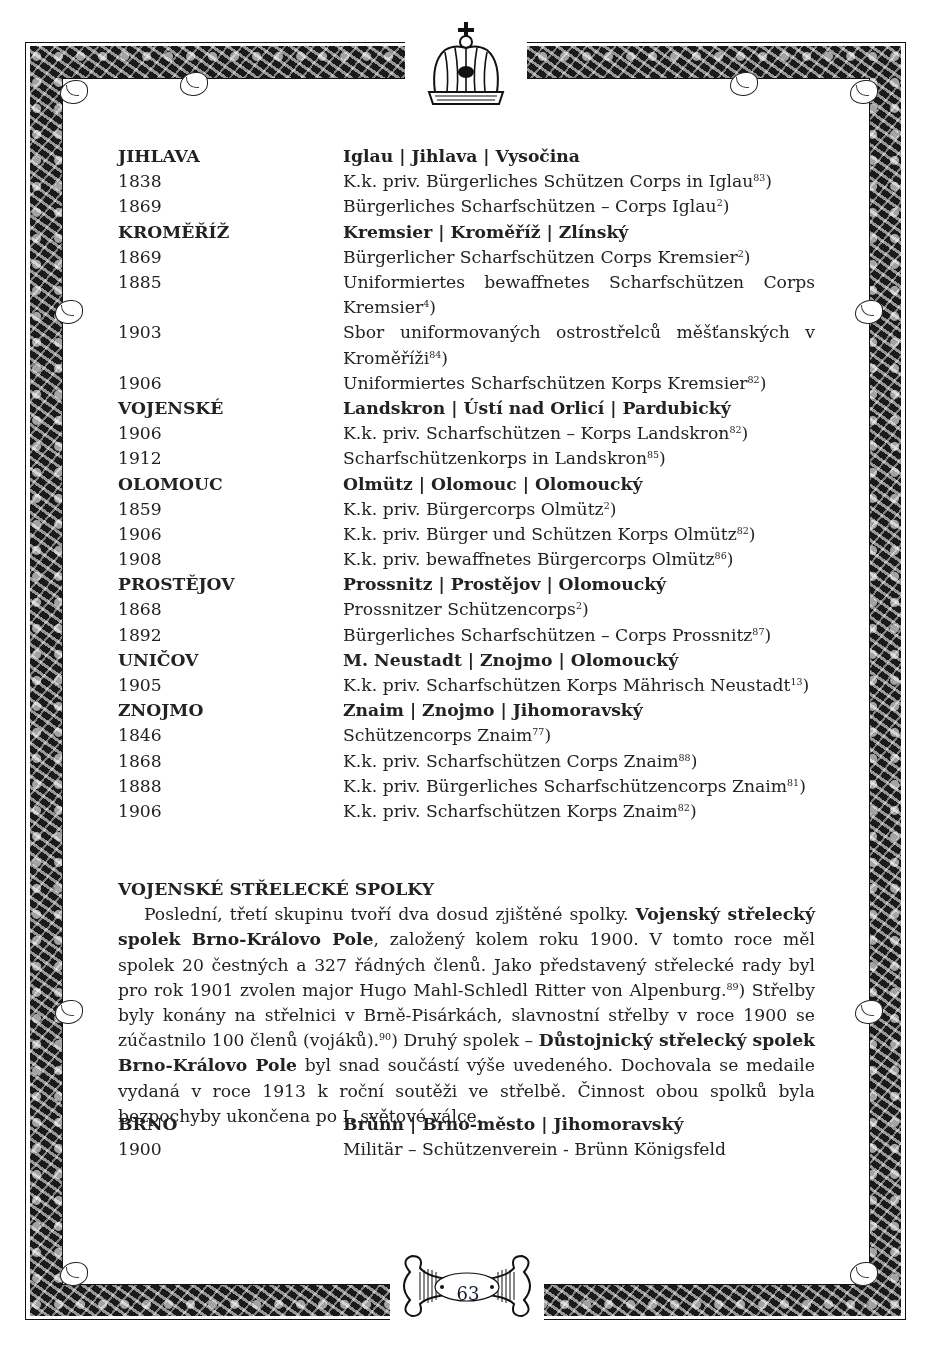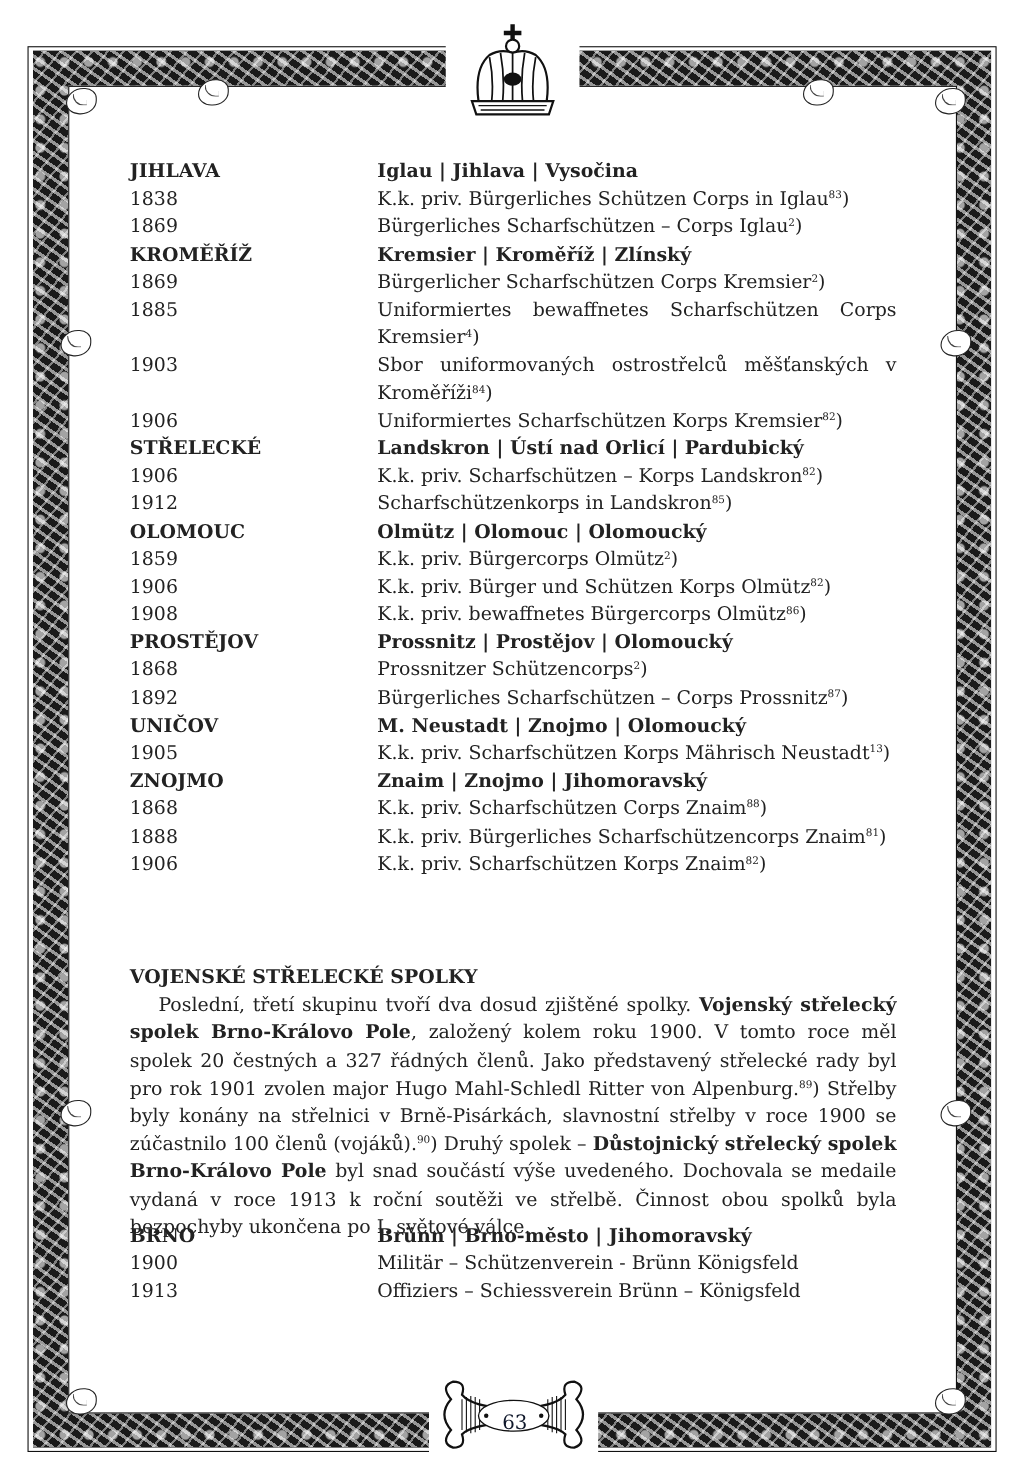--- a/index.html
+++ b/index.html
@@ -118,21 +118,21 @@
     </div>
     <div class="row tall">
       <div class="c1">1903</div>
       <div class="c2 justify"><span>Sbor uniformovaných ostrostřelců měšťanských v Kroměříži</span><sup>84</sup><span>)</span></div>
     </div>
     <div class="row">
       <div class="c1">1906</div>
       <div class="c2"><span>Uniformiertes Scharfschützen Korps Kremsier</span><sup>82</sup><span>)</span></div>
     </div>
     <div class="row hdr">
-      <div class="c1">STŘELECKÉ</div>
+      <div class="c1">VOJENSKÉ</div>
       <div class="c2">Landskron | Ústí nad Orlicí | Pardubický</div>
     </div>
     <div class="row">
       <div class="c1">1906</div>
       <div class="c2"><span>K.k. priv. Scharfschützen – Korps Landskron</span><sup>82</sup><span>)</span></div>
     </div>
     <div class="row">
       <div class="c1">1912</div>
       <div class="c2"><span>Scharfschützenkorps in Landskron</span><sup>85</sup><span>)</span></div>
     </div>
@@ -168,20 +168,24 @@
       <div class="c1">UNIČOV</div>
       <div class="c2">M. Neustadt | Znojmo | Olomoucký</div>
     </div>
     <div class="row">
       <div class="c1">1905</div>
       <div class="c2"><span>K.k. priv. Scharfschützen Korps Mährisch Neustadt</span><sup>13</sup><span>)</span></div>
     </div>
     <div class="row hdr">
       <div class="c1">ZNOJMO</div>
       <div class="c2">Znaim | Znojmo | Jihomoravský</div>
+    </div>
+    <div class="row">
+      <div class="c1">1846</div>
+      <div class="c2"><span>Schützencorps Znaim</span><sup>77</sup><span>)</span></div>
     </div>
     <div class="row">
       <div class="c1">1868</div>
       <div class="c2"><span>K.k. priv. Scharfschützen Corps Znaim</span><sup>88</sup><span>)</span></div>
     </div>
     <div class="row">
       <div class="c1">1888</div>
       <div class="c2"><span>K.k. priv. Bürgerliches Scharfschützencorps Znaim</span><sup>81</sup><span>)</span></div>
     </div>
     <div class="row">
@@ -197,17 +201,13 @@
 
 <div class="brno">
   <div class="row hdr">
     <div class="c1">BRNO</div>
     <div class="c2">Brünn | Brno-město | Jihomoravský</div>
   </div>
   <div class="row">
     <div class="c1">1900</div>
     <div class="c2">Militär – Schützenverein - Brünn Königsfeld</div>
   </div>
-  <div class="row">
-    <div class="c1">1913</div>
-    <div class="c2">Offiziers – Schiessverein Brünn – Königsfeld</div>
-  </div>
 </div>
 
 </body></html>

